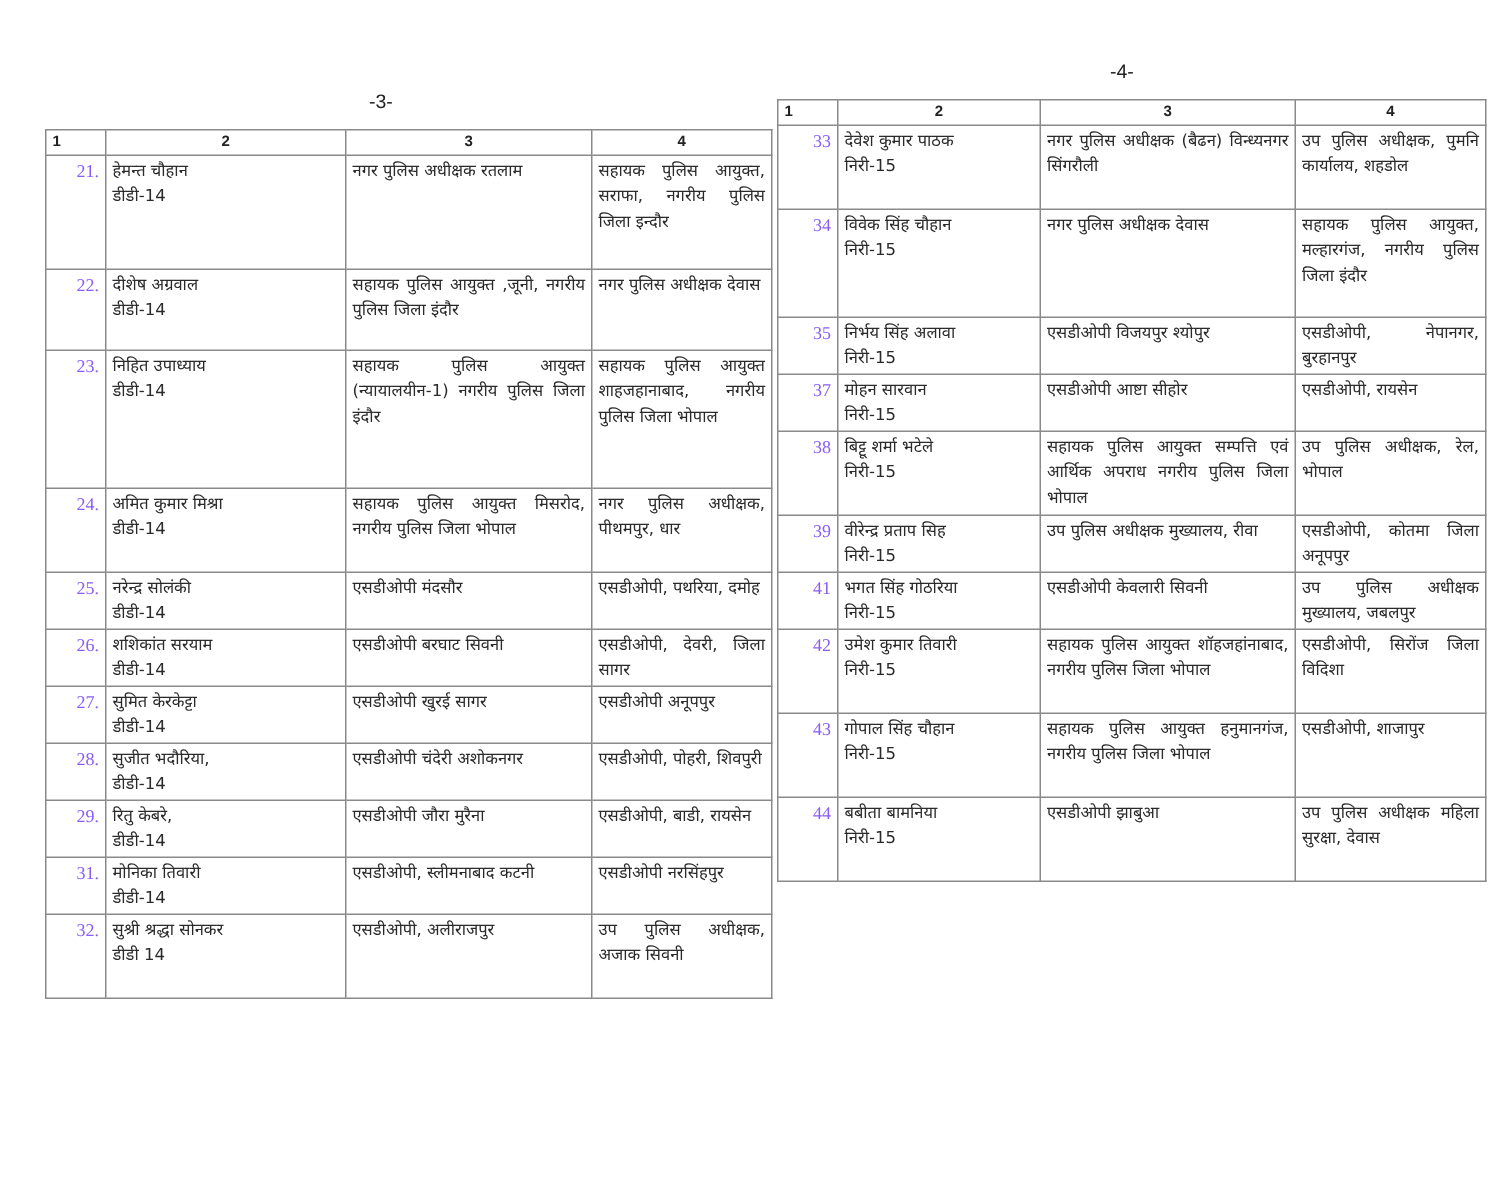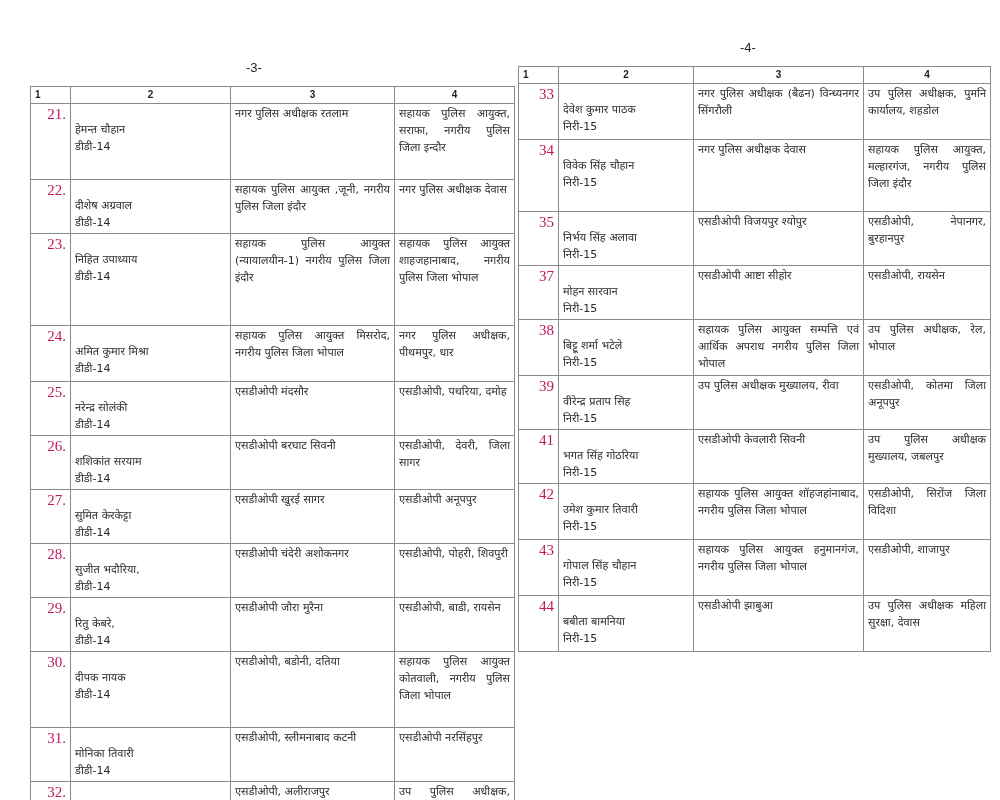--- a/index.html
+++ b/index.html
@@ -15,25 +15,25 @@
   table.doc td, table.doc th {
     border:1px solid #8a8a8a; vertical-align:top; padding:1px 4px 2px 4px;
     overflow:hidden; word-wrap:break-word;
   }
   table.doc th {
     font-weight:bold; font-size:10px; height:13px; line-height:13px; text-align:center;
     font-family:"Liberation Sans", sans-serif; color:#222;
   }
   table.doc th.c1 { text-align:left; }
   td.num {
-    text-align:right; font-family:"Liberation Serif", serif; font-size:15px;
-    line-height:18px; padding-right:2px; color:#be185d;
+    text-align:right; font-family:"Liberation Serif", serif; font-size:12px;
+    line-height:18px; padding-right:2px; color:#8b5cf6;
   }
   td.just { text-align:justify; text-align-last:left; }
-  .line { display:block;margin-top:16px; }
+  .line { display:block; }
   .rank { display:block; }
   .mark { position:absolute; left:500px; top:752px; width:2px; height:14px; color:#6a7fb0; font-size:10px; }
 </style>
 </head>
 <body>
 
 <div class="page-num" style="left:246px; top:60px;">-3-</div>
 
 <table class="doc" style="left:30px; top:86px; width:456px;">
   <colgroup>
@@ -125,29 +125,20 @@
       </tr>
       <tr style="height: 38px;">
         <td class="num">29.</td>
         <td>
           <span class="line">रितु केबरे,</span>
           <span class="rank">डीडी-14</span>
         </td>
         <td class="just">एसडीओपी जौरा मुरैना</td>
         <td class="just">एसडीओपी, बाडी, रायसेन</td>
       </tr>
-      <tr style="height: 76px;">
-        <td class="num">30.</td>
-        <td>
-          <span class="line">दीपक नायक</span>
-          <span class="rank">डीडी-14</span>
-        </td>
-        <td class="just">एसडीओपी, बडोनी, दतिया</td>
-        <td class="just">सहायक पुलिस आयुक्त कोतवाली, नगरीय पुलिस जिला भोपाल</td>
-      </tr>
       <tr style="height: 38px;">
         <td class="num">31.</td>
         <td>
           <span class="line">मोनिका तिवारी</span>
           <span class="rank">डीडी-14</span>
         </td>
         <td class="just">एसडीओपी, स्लीमनाबाद कटनी</td>
         <td class="just">एसडीओपी नरसिंहपुर</td>
       </tr>
       <tr style="height: 56px;">

